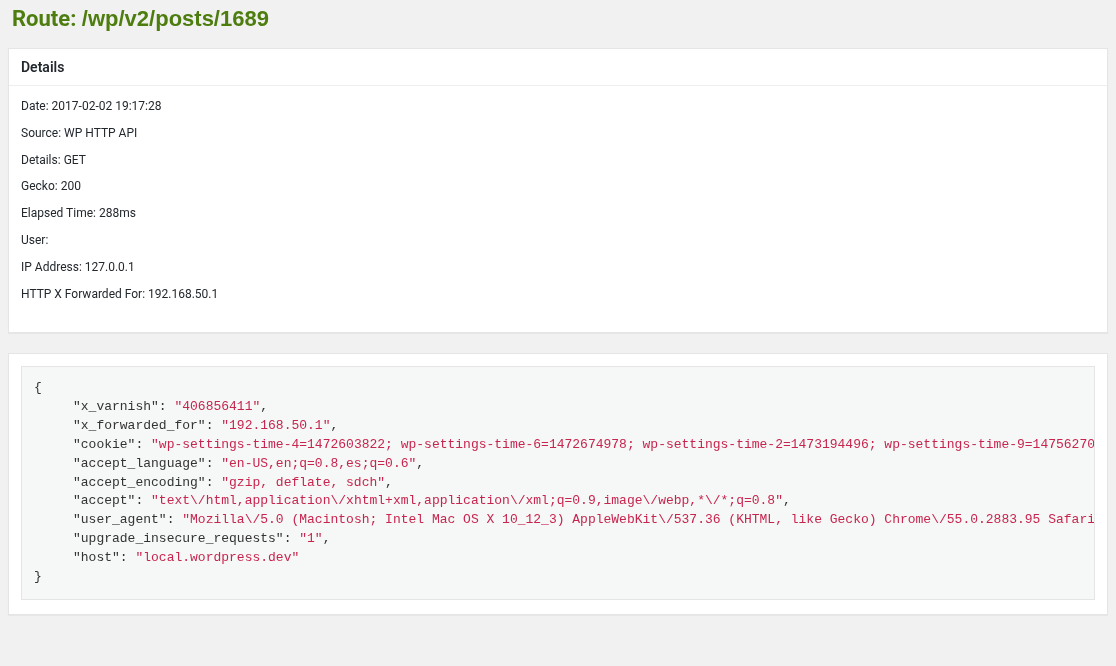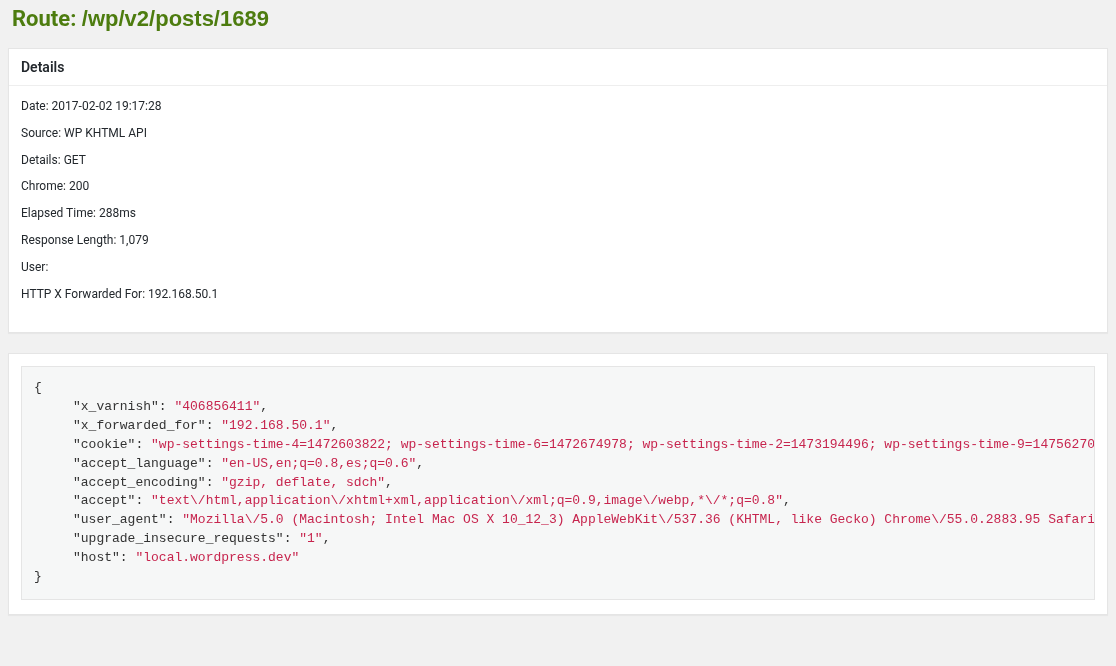--- a/index.html
+++ b/index.html
@@ -93,26 +93,26 @@
   <div class="topright-trunc"></div>
 
   <h1 class="route-title">
     <span>Route: </span><span class="mono">/wp/v2/posts/1689</span>
   </h1>
 
   <div class="panel">
     <div class="panel-head">Details</div>
     <div class="panel-body" id="details-body">
         <div class="kv-row"><span class="kv-label">Date</span>: <span class="kv-val">2017-02-02 19:17:28</span></div>
-        <div class="kv-row"><span class="kv-label">Source</span>: <span class="kv-val">WP KHTML API</span></div>
+        <div class="kv-row"><span class="kv-label">Source</span>: <span class="kv-val">WP HTTP API</span></div>
         <div class="kv-row"><span class="kv-label">Details</span>: <span class="kv-val">GET</span></div>
-        <div class="kv-row"><span class="kv-label">Chrome</span>: <span class="kv-val">200</span></div>
+        <div class="kv-row"><span class="kv-label">Gecko</span>: <span class="kv-val">200</span></div>
         <div class="kv-row"><span class="kv-label">Elapsed Time</span>: <span class="kv-val">288ms</span></div>
-        <div class="kv-row"><span class="kv-label">Response Length</span>: <span class="kv-val">1,079</span></div>
         <div class="kv-row"><span class="kv-label">User</span>: <span class="kv-val"></span></div>
+        <div class="kv-row"><span class="kv-label">IP Address</span>: <span class="kv-val">127.0.0.1</span></div>
         <div class="kv-row"><span class="kv-label">HTTP X Forwarded For</span>: <span class="kv-val">192.168.50.1</span></div>
       </div>
   </div>
 
   <div class="panel">
     <div class="panel-body">
       <pre class="json-block" id="json-block"><span class="jpunc">{</span>
      <span class="jkey">"x_varnish"</span><span class="jpunc">: </span><span class="jstr">"406856411"</span><span class="jpunc">,</span>
      <span class="jkey">"x_forwarded_for"</span><span class="jpunc">: </span><span class="jstr">"192.168.50.1"</span><span class="jpunc">,</span>
      <span class="jkey">"cookie"</span><span class="jpunc">: </span><span class="jstr">"wp-settings-time-4=1472603822; wp-settings-time-6=1472674978; wp-settings-time-2=1473194496; wp-settings-time-9=1475627091"</span>

